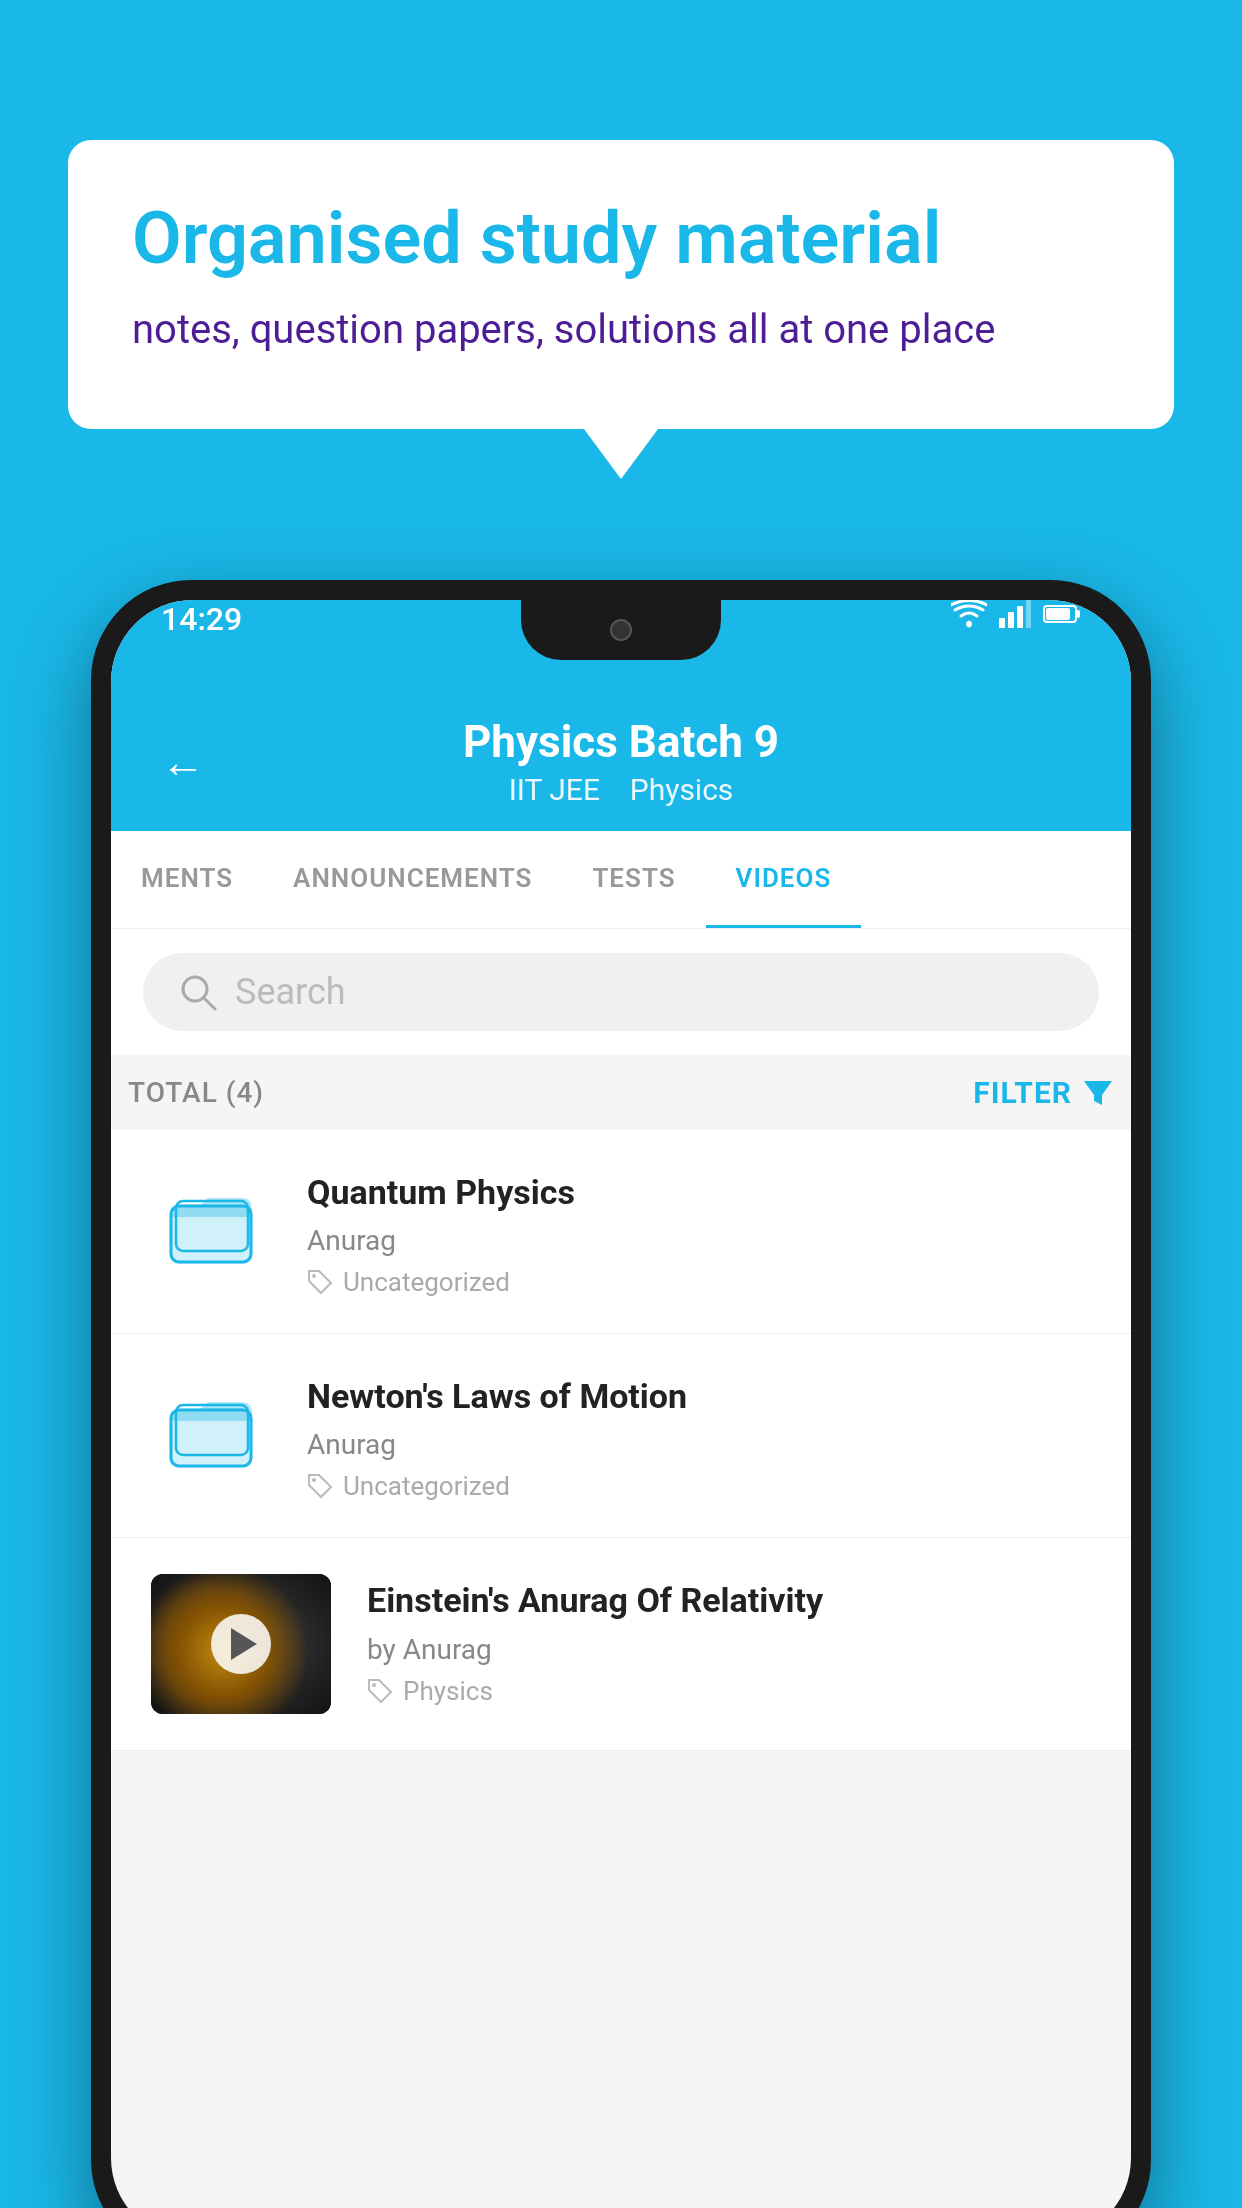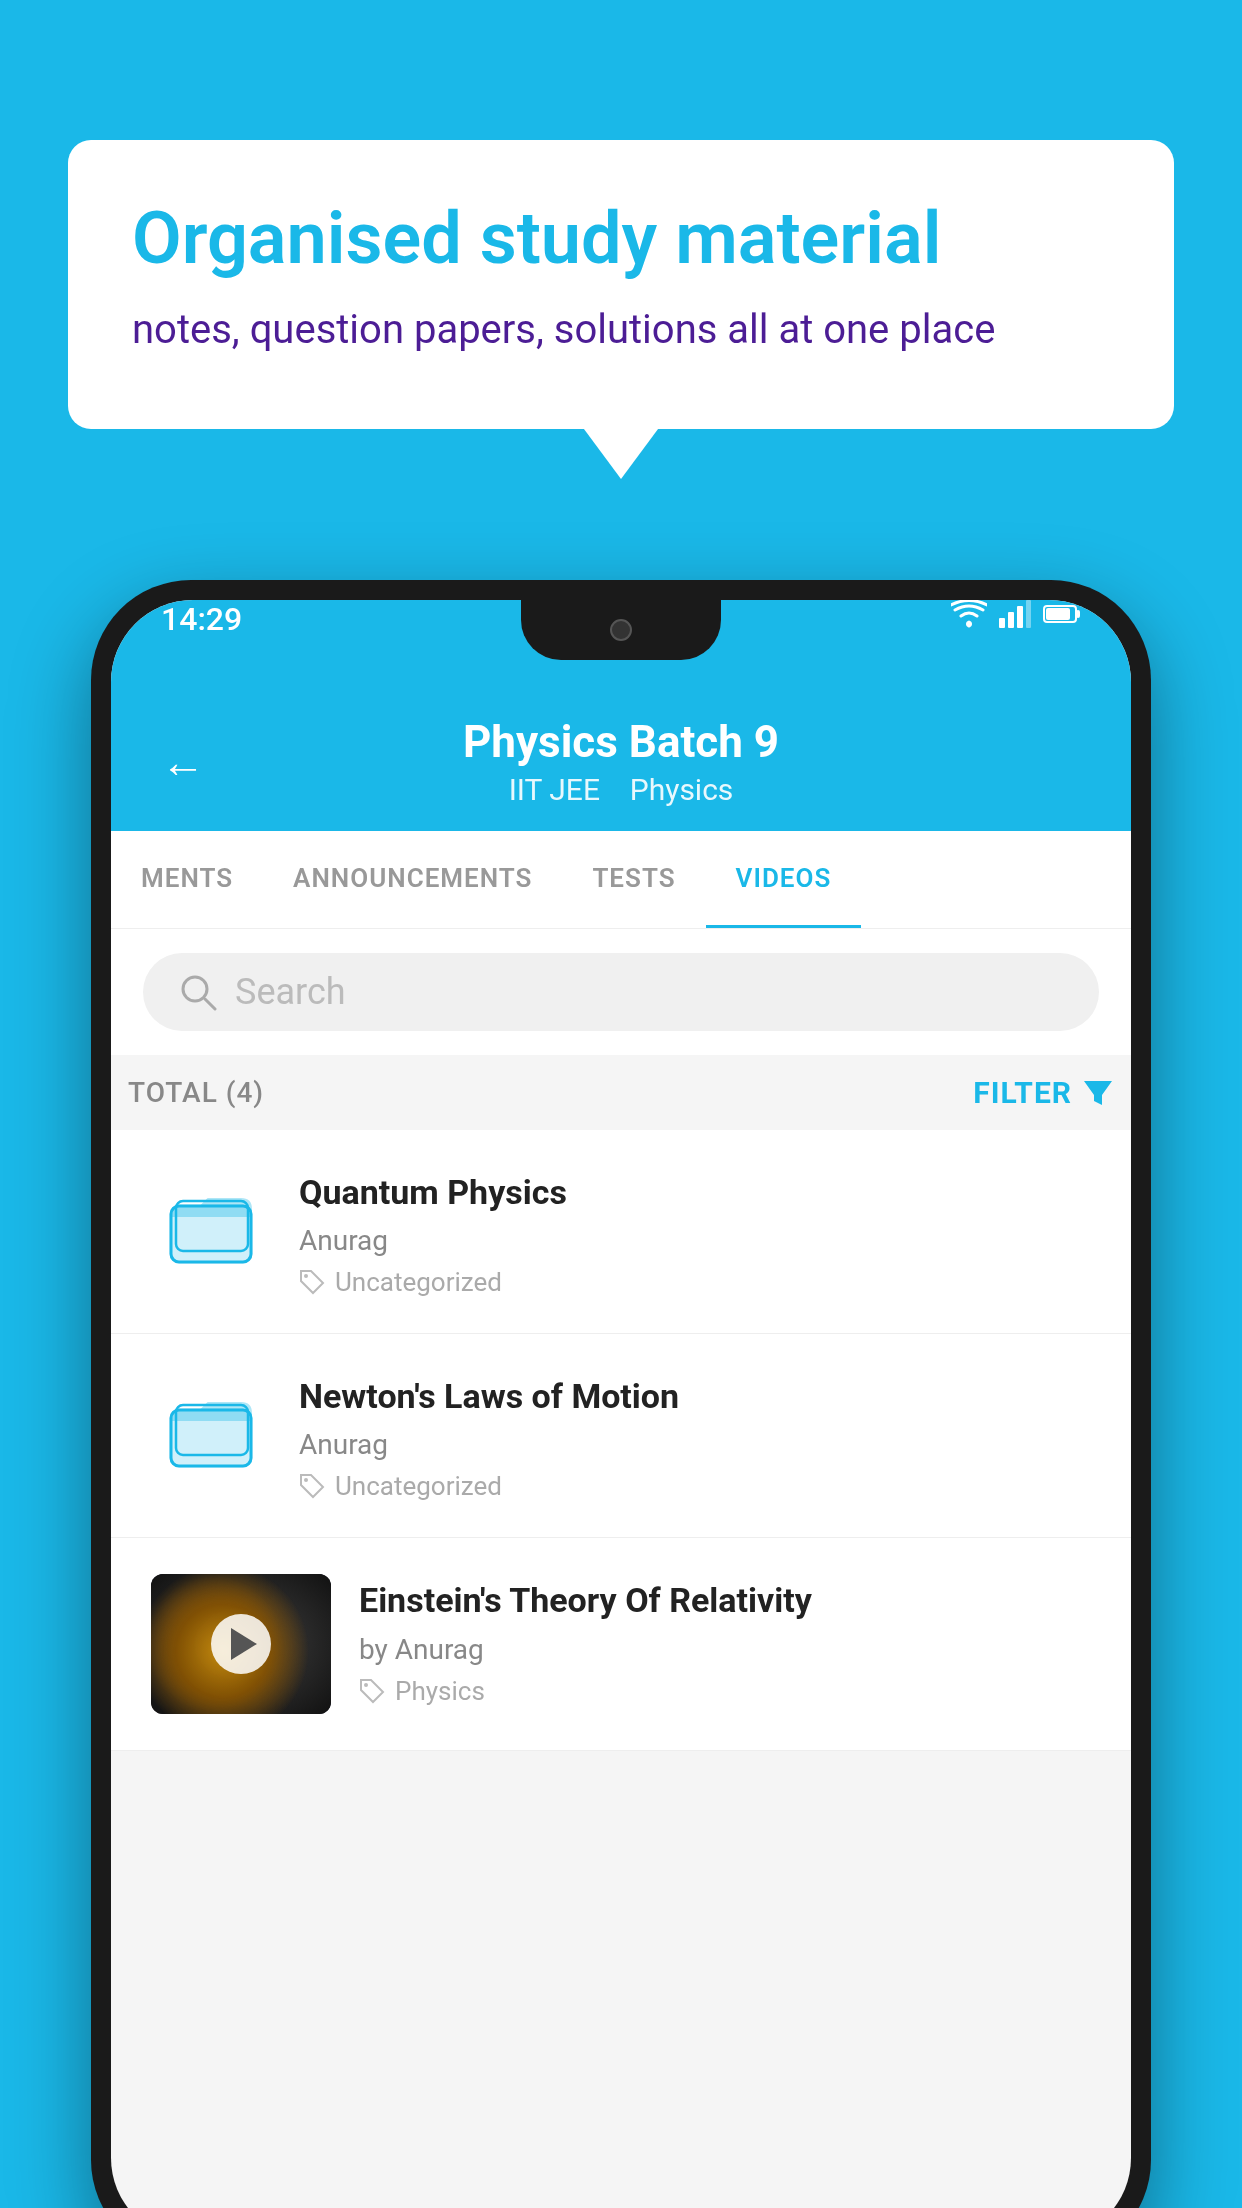--- a/index.html
+++ b/index.html
@@ -263,21 +263,21 @@
     
     .videos-list {
       background: white;
     }
 
     .video-item {
       display: flex;
       align-items: flex-start;
       padding: 36px 40px;
       border-bottom: 1px solid #eee;
-      gap: 28px;
+      gap: 36px;
       cursor: pointer;
     }
 
     .video-thumbnail {
       width: 180px;
       height: 140px;
       border-radius: 12px;
       overflow: hidden;
       flex-shrink: 0;
       background: #222;
@@ -491,21 +491,21 @@
         <div class="video-item" style="align-items:flex-start;">
           <div class="video-thumbnail space-thumb">
             <div class="video-thumb-bg"></div>
 
             <div style="position:absolute;inset:0;background:radial-gradient(circle at 40% 55%, #d4940a 0%, #8a5500 35%, transparent 65%), radial-gradient(circle at 35% 50%, #a06010 0%, transparent 50%);opacity:0.9;"></div>
             <div class="play-btn">
               <div class="play-triangle"></div>
             </div>
           </div>
           <div class="video-info">
-            <div class="video-title">Einstein's Theory Of Relativity</div>
+            <div class="video-title">Einstein's Anurag Of Relativity</div>
             <div class="video-author">by Anurag</div>
             <div class="video-tag">
               <svg width="26" height="26" viewBox="0 0 26 26" fill="none">
                 <path d="M2 2 L12 2 L24 14 L14 24 L2 12 Z" stroke="#bbb" stroke-width="2" fill="none"></path>
                 <circle cx="7" cy="7" r="2" fill="#bbb"></circle>
               </svg>
               <span>Physics</span>
             </div>
           </div>
         </div>

